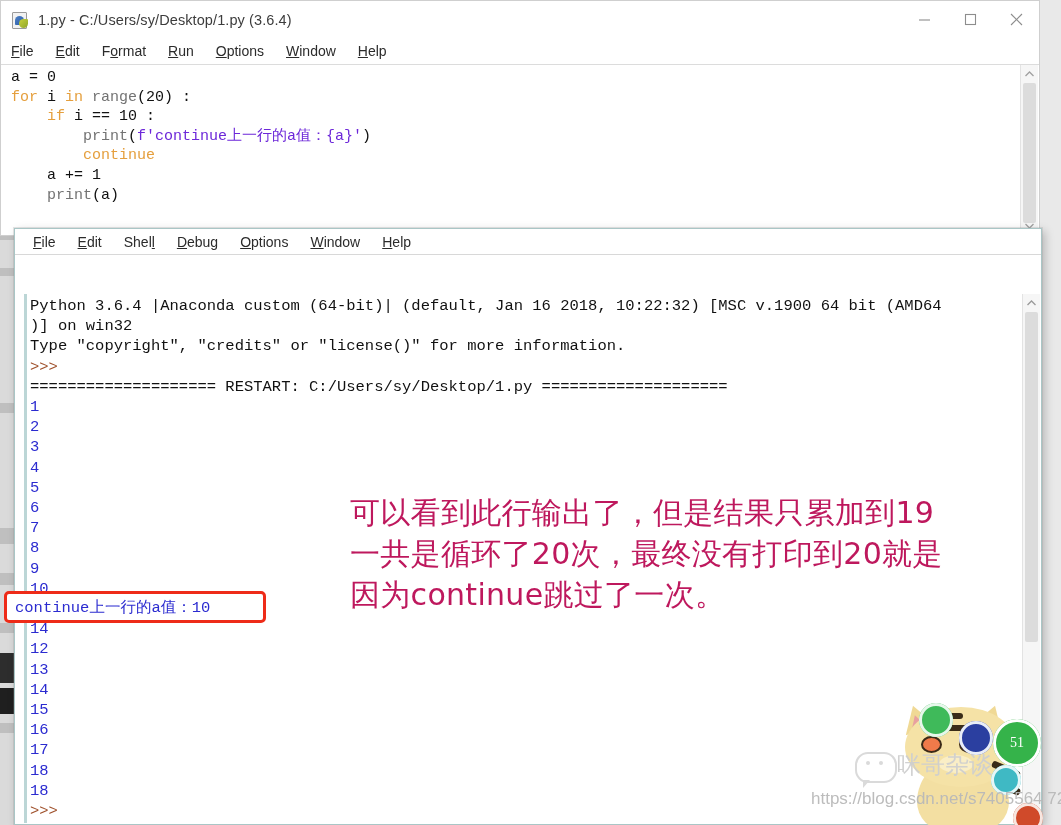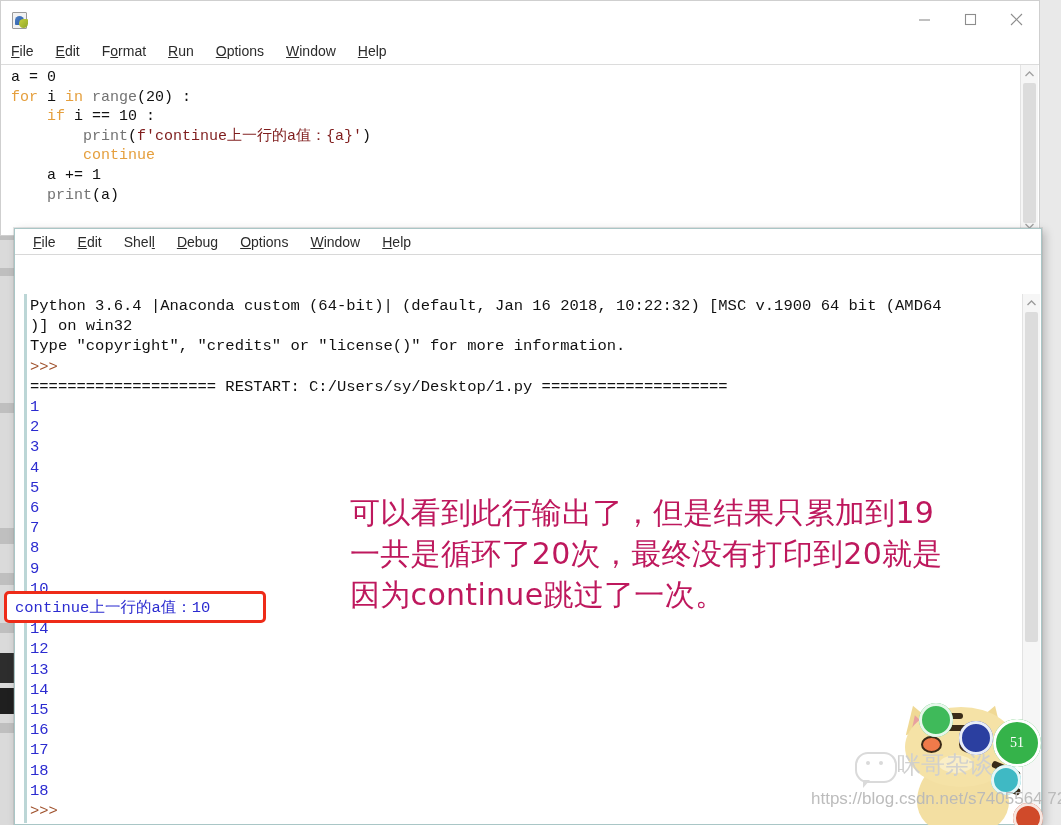--- a/index.html
+++ b/index.html
@@ -56,21 +56,21 @@
   #editor-body{
     position:absolute;left:1px;top:64px;right:1px;bottom:1px;background:#ffffff;overflow:hidden;
   }
   #editor-code{
     position:absolute;left:9px;top:3px;right:34px;
     font-family:"Liberation Mono","DejaVu Sans Mono",monospace;
     font-size:15px;line-height:19.6px;color:#111111;white-space:pre;
   }
   .kw{color:#e59f3d;}
   .bi{color:#737373;}
-  .str{color:#7f1d1d;}
+  .str{color:#6d28d9;}
   
   .vscroll{
     position:absolute;top:0;right:0;width:17px;bottom:0;background:#f6f6f6;
     border-left:1px solid #e3e3e3;
   }
   .vscroll .arrow{
     position:absolute;left:0;width:17px;height:17px;display:flex;align-items:center;justify-content:center;
     color:#a8a8a8;font-size:9px;
   }
   .vscroll .arrow.up{top:0;}
@@ -200,20 +200,21 @@
 </div>
 
 <div id="editor-window">
 
   <div id="editor-titlebar">
     <span class="win-icon">
       <span class="pg-back"></span>
         <span class="pg-blue"></span>
         <span class="pg-yellow"></span>
     </span>
+    <span id="editor-title">1.py - C:/Users/sy/Desktop/1.py (3.6.4)</span>
 
     <span class="win-controls">
       <span class="win-btn">
         <svg width="13" height="13" viewBox="0 0 13 13">
             <line x1="1" y1="7" x2="12" y2="7" stroke="#8d8d8d" stroke-width="1.1"></line>
           </svg>
       </span>
       <span class="win-btn">
         <svg width="13" height="13" viewBox="0 0 13 13">
             <rect x="1.5" y="1.5" width="10" height="10" fill="none" stroke="#8d8d8d" stroke-width="1.1"></rect>

